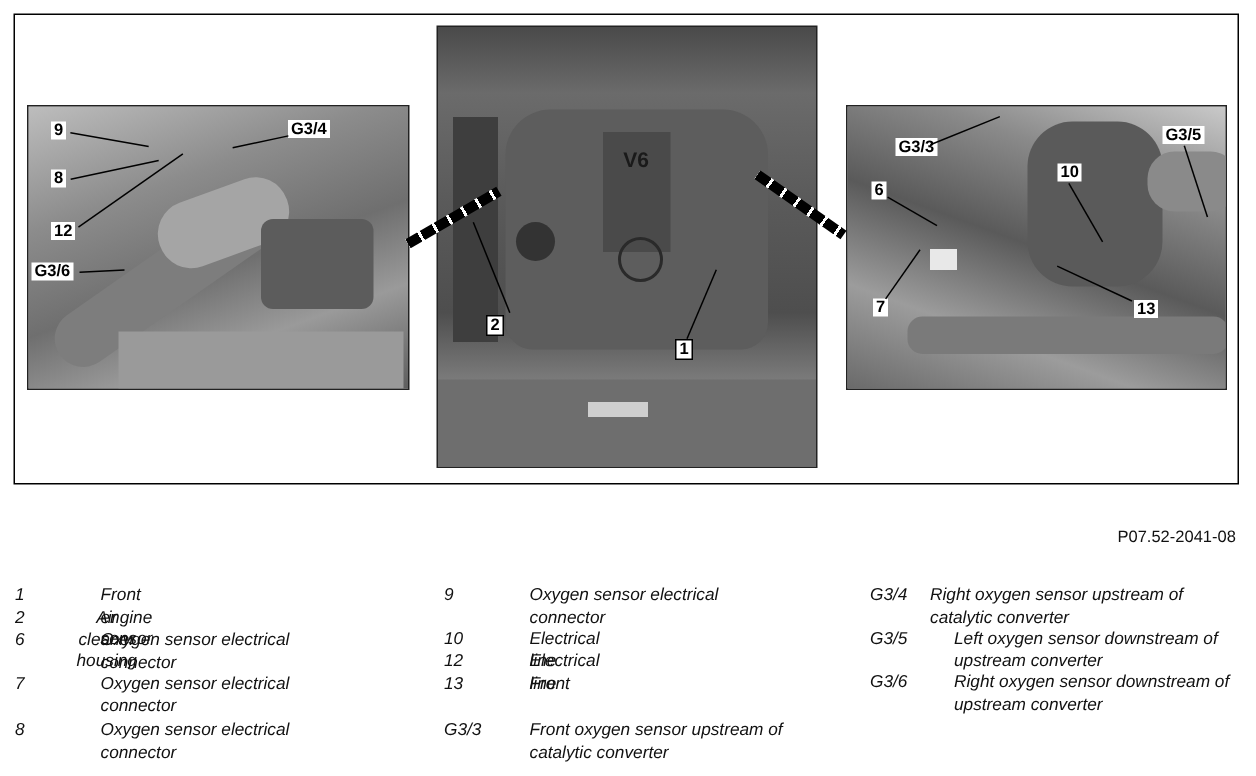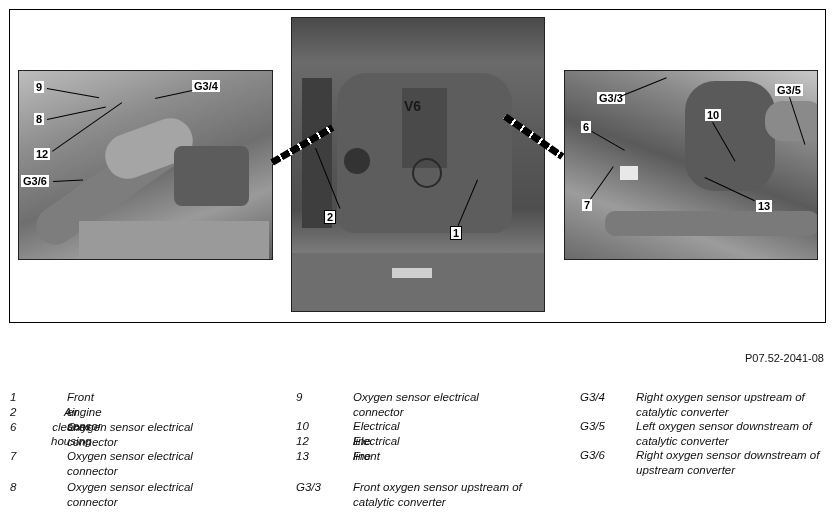--- a/index.html
+++ b/index.html
@@ -37,21 +37,21 @@
 <span class="callout" style="left:192px;top:80px;">G3/4</span>
 <div class="leader" style="left:47px;top:88px;width:53px;transform:rotate(10deg);"></div>
 <div class="leader" style="left:47px;top:119px;width:60px;transform:rotate(-12deg);"></div>
 <div class="leader" style="left:52px;top:151px;width:85px;transform:rotate(-35deg);"></div>
 <div class="leader" style="left:53px;top:181px;width:30px;transform:rotate(-3deg);"></div>
 <div class="leader" style="left:155px;top:98px;width:38px;transform:rotate(-12deg);"></div>
 
 <div class="photo photo-center">
   <div class="shape" style="left:45px;top:55px;width:175px;height:160px;background:#5d5d5d;border-radius:30px 30px 18px 18px;"></div>
   <div class="shape" style="left:110px;top:70px;width:45px;height:80px;background:#4a4a4a;"></div>
-  <div class="shape" style="left:112px;top:80px;width:40px;height:18px;color:#1a1a1a;font-weight:bold;font-size:14px;text-align:left;">V6</div>
+  <div class="shape" style="left:112px;top:80px;width:40px;height:18px;color:#1a1a1a;font-weight:bold;font-size:14px;text-align:center;">V6</div>
   <div class="shape" style="left:120px;top:140px;width:26px;height:26px;border:2px solid #2a2a2a;border-radius:50%;"></div>
   <div class="shape" style="left:52px;top:130px;width:26px;height:26px;background:#333;border-radius:50%;"></div>
   <div class="shape" style="left:10px;top:60px;width:30px;height:150px;background:#3e3e3e;"></div>
   <div class="shape" style="left:0;top:235px;width:254px;height:60px;background:#6e6e6e;"></div>
   <div class="shape" style="left:100px;top:250px;width:40px;height:10px;background:#cfcfcf;"></div>
 </div>
 <span class="callout" style="left:324px;top:210px;border:1px solid #000;">2</span>
 <span class="callout" style="left:450px;top:226px;border:1px solid #000;">1</span>
 <div class="leader" style="left:316px;top:148px;width:65px;transform:rotate(68deg);"></div>
 <div class="leader" style="left:478px;top:180px;width:50px;transform:rotate(113deg);"></div>
@@ -122,23 +122,23 @@
     </div>
   <div class="lrow" style="top:90px;">
       <span class="lkey">G3/3</span>
       <span class="lval" style="left:57px;width:185px;">Front oxygen sensor upstream of catalytic converter</span>
     </div>
 </div>
 
 <div class="legend" style="left:580px;top:390px;width:250px;">
   <div class="lrow" style="top:0;">
       <span class="lkey">G3/4</span>
-      <span class="lval" style="left:56px;width:190px;">Right oxygen sensor upstream of catalytic converter</span>
+      <span class="lval" style="left:40px;width:190px;">Right oxygen sensor upstream of catalytic converter</span>
     </div>
   <div class="lrow" style="top:29px;">
       <span class="lkey">G3/5</span>
-      <span class="lval" style="left:56px;width:190px;">Left oxygen sensor downstream of catalytic converter</span>
+      <span class="lval" style="left:56px;width:190px;">Left oxygen sensor downstream of upstream converter</span>
     </div>
   <div class="lrow" style="top:58px;">
       <span class="lkey">G3/6</span>
       <span class="lval" style="left:56px;width:190px;">Right oxygen sensor downstream of upstream converter</span>
     </div>
 </div>
 
 </body></html>

